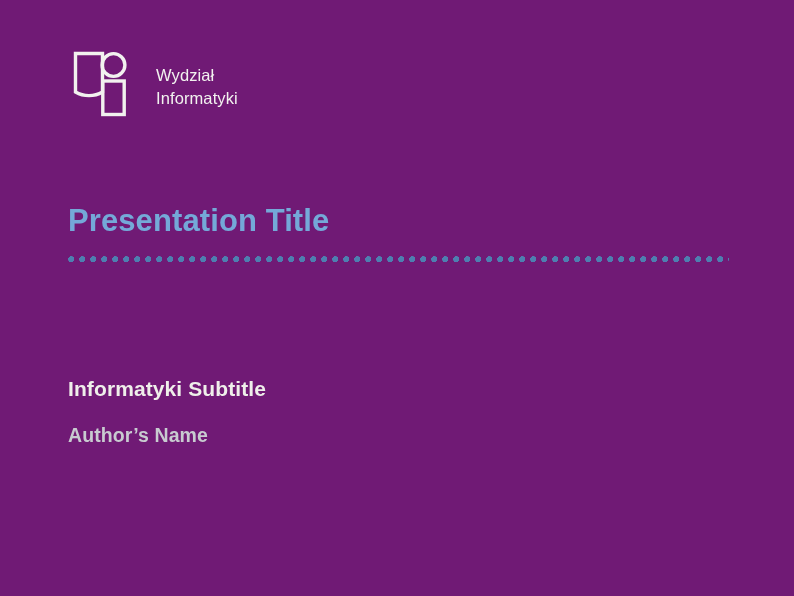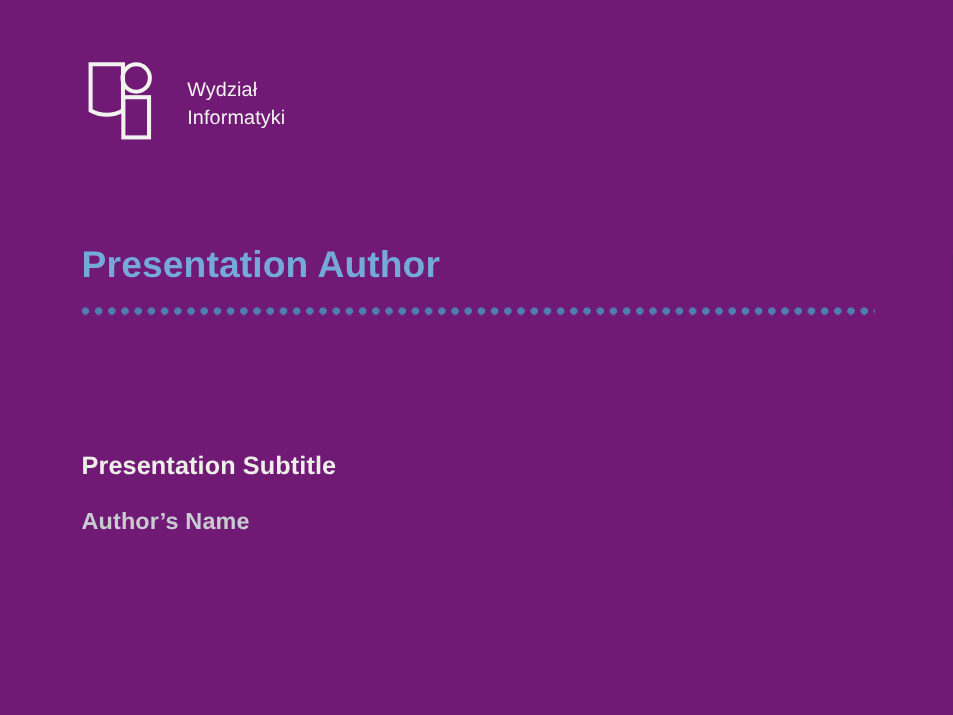--- a/index.html
+++ b/index.html
@@ -107,22 +107,22 @@
 
       <circle cx="45.5" cy="17" r="11.4" fill="none" stroke="#f2f2ef" stroke-width="3.4"></circle>
 
       <rect x="34.8" y="33" width="21.4" height="33.5" fill="none" stroke="#f2f2ef" stroke-width="3.4" stroke-linejoin="miter"></rect>
     </svg>
     <div class="logo-text">Wydział
 Informatyki</div>
   </div>
 
   <div class="title-block">
-    <h1 class="slide-title">Presentation Author</h1>
+    <h1 class="slide-title">Presentation Title</h1>
     <div class="dotted-rule"></div>
   </div>
 
   <div class="subtitle-block">
-    <p class="slide-subtitle">Presentation Subtitle</p>
+    <p class="slide-subtitle">Informatyki Subtitle</p>
     <p class="slide-author">Author’s Name</p>
   </div>
 
 </div>
 
 </body></html>

